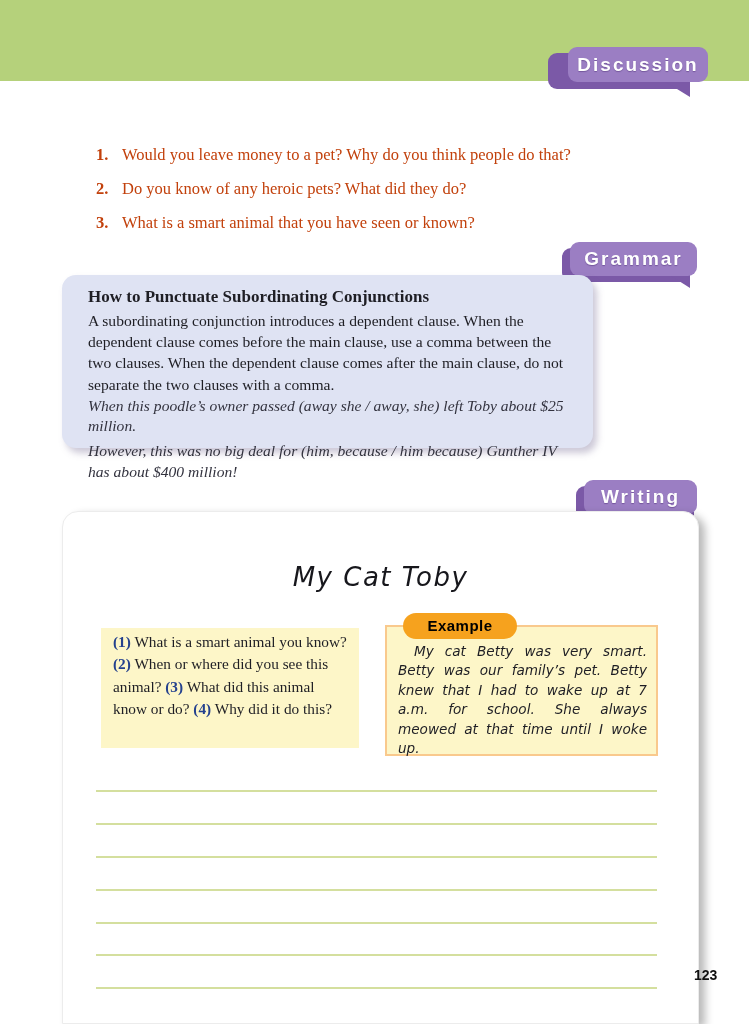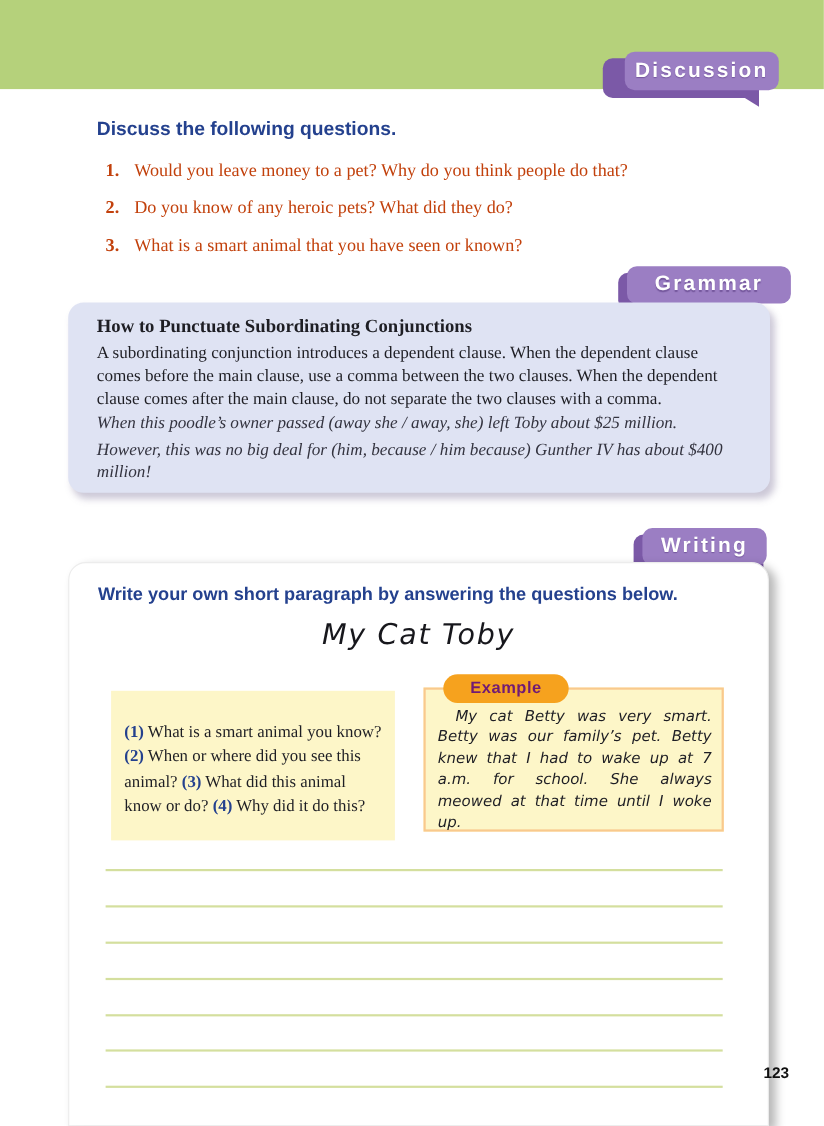--- a/index.html
+++ b/index.html
@@ -21,42 +21,42 @@
     color: #ffffff; font-weight: bold; font-size: 19px; letter-spacing: 2px;
     display: flex; align-items: center; justify-content: center;
     text-shadow: 0 1px 1px rgba(60,30,100,0.4);
   }
   #tab-discussion { left: 548px; top: 47px; }
   #tab-discussion .tab-back { left: 0; top: 6px; width: 140px; height: 36px; }
   #tab-discussion .tab-main { left: 20px; top: 0; width: 140px; height: 35px; }
   #tab-discussion .tab-tail { left: 116px; top: 34px; }
   #tab-grammar { left: 562px; top: 242px; }
   #tab-grammar .tab-back { left: 0; top: 6px; width: 127px; height: 34px; }
-  #tab-grammar .tab-main { left: 8px; top: 0; width: 149px; height: 34px; }
+  #tab-grammar .tab-main { left: 8px; top: 0; width: 127px; height: 34px; }
   #tab-grammar .tab-tail { left: 106px; top: 32px; border-top-width: 14px; border-left-width: 22px; }
   #tab-writing { left: 576px; top: 480px; }
   #tab-writing .tab-back { left: 0; top: 6px; width: 113px; height: 34px; }
   #tab-writing .tab-main { left: 8px; top: 0; width: 113px; height: 34px; }
   #tab-writing .tab-tail { left: 92px; top: 32px; }
 
   
   .discuss-heading {
     position: absolute; left: 88px; top: 107px;
     color: var(--heading_blue); font-weight: bold; font-size: 17.5px;
   }
   .q-row {
     position: absolute; left: 96px; width: 590px;
     font-family: "Liberation Serif", serif; font-size: 16.5px; color: #c2410c;
   }
   .q-row .q-num { display: inline-block; width: 26px; font-weight: bold; }
   #q1 { top: 145px; } #q2 { top: 179px; } #q3 { top: 213px; }
 
   
   .grammar-box {
-    position: absolute; left: 62px; top: 275px; width: 638px; height: 173px;
+    position: absolute; left: 62px; top: 275px; width: 531px; height: 173px;
     background: var(--grammar_bg); border-radius: 14px; z-index: 4;
     box-shadow: 4px 5px 7px rgba(108,96,140,0.35);
     padding: 12px 28px 0 26px;
     font-family: "Liberation Serif", serif; color: #1e1e24;
   }
   .grammar-title { font-size: 17px; font-weight: bold; margin-bottom: 3px; }
   .grammar-body { font-size: 15.6px; line-height: 1.36; }
   .grammar-ex { font-size: 15.6px; font-style: italic; color: #33333f; line-height: 1.3; margin-top: 1px; }
   .grammar-ex + .grammar-ex { margin-top: 5px; }
 
@@ -70,32 +70,32 @@
   .writing-prompt {
     position: absolute; left: 26px; top: 19px;
     color: var(--heading_blue); font-weight: bold; font-size: 16.5px;
   }
   .writing-title {
     position: absolute; left: 0; top: 50px; width: 100%;
     text-align: center; font-family: "DejaVu Sans", sans-serif;
     font-style: italic; font-size: 26px; letter-spacing: 1.5px; color: #17171c;
   }
   .questions-box {
-    position: absolute; left: 38px; top: 116px; width: 258px; height: 136px;
-    background: var(--yellow_bg); padding: 27px 12px;
+    position: absolute; left: 38px; top: 116px; width: 258px; height: 120px;
+    background: var(--yellow_bg); padding: 3px 12px;
     font-family: "Liberation Serif", serif; font-size: 15.3px; line-height: 1.47; color: #1e1e24;
   }
   .questions-box .qb-num { color: var(--heading_blue); font-weight: bold; }
   .example-box {
     position: absolute; left: 322px; top: 113px; width: 273px; height: 131px;
     background: var(--yellow_bg); border: 2px solid var(--orange_border);
   }
   .example-badge {
     position: absolute; left: 16px; top: -14px; width: 114px; height: 26px;
-    background: var(--orange); border-radius: 13px; color: #701a75;
+    background: var(--orange); border-radius: 13px; color: #000000;
     font-weight: bold; font-size: 15px; text-align: center; line-height: 26px;
     letter-spacing: 0.5px;
   }
   .example-text {
     padding: 15px 9px 0 11px; text-indent: 16px;
     font-family: "DejaVu Sans", sans-serif; font-style: italic;
     font-size: 13.6px; line-height: 1.43; color: #1e1e24; text-align: justify;
     word-spacing: 1.5px;
   }
   .wline { position: absolute; left: 33px; width: 561px; height: 2px; background: var(--line_green); }
@@ -111,21 +111,20 @@
 <div class="page">
 
   <div class="green-band"></div>
 
   <div class="tab-group" id="tab-discussion">
     <div class="tab-back"></div>
     <div class="tab-tail"></div>
     <div class="tab-main">Discussion</div>
   </div>
 
-  <div class="discuss-heading">Discuss the following questions.</div>
 
   <div class="q-row" id="q1">
     <span class="q-num">1.</span><span>Would you leave money to a pet? Why do you think people do that?</span>
   </div>
   <div class="q-row" id="q2">
     <span class="q-num">2.</span><span>Do you know of any heroic pets? What did they do?</span>
   </div>
   <div class="q-row" id="q3">
     <span class="q-num">3.</span><span>What is a smart animal that you have seen or known?</span>
   </div>
@@ -143,21 +142,20 @@
     <div class="grammar-ex">However, this was no big deal for (him, because / him because) Gunther IV has about $400 million!</div>
   </div>
 
   <div class="tab-group" id="tab-writing">
     <div class="tab-back"></div>
     <div class="tab-tail"></div>
     <div class="tab-main">Writing</div>
   </div>
 
   <div class="writing-box">
-    <div class="writing-prompt">Write your own short paragraph by answering the questions below.</div>
     <div class="writing-title">My Cat Toby</div>
 
     <div class="questions-box" id="writing-questions"><span class="qb-num">(1)</span> What is a smart animal you know? <span class="qb-num">(2)</span> When or where did you see this animal? <span class="qb-num">(3)</span> What did this animal know or do? <span class="qb-num">(4)</span> Why did it do this?</div>
 
     <div class="example-box">
       <div class="example-badge">Example</div>
       <div class="example-text">My cat Betty was very smart. Betty was our family’s pet. Betty knew that I had to wake up at 7 a.m. for school. She always meowed at that time until I woke up.</div>
     </div>
 
     <div id="writing-lines">

